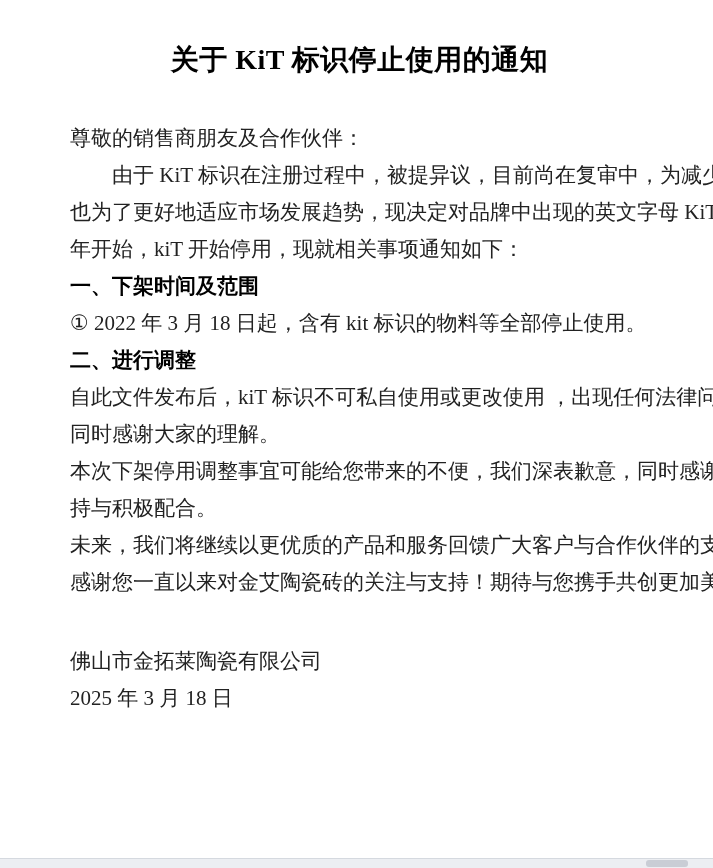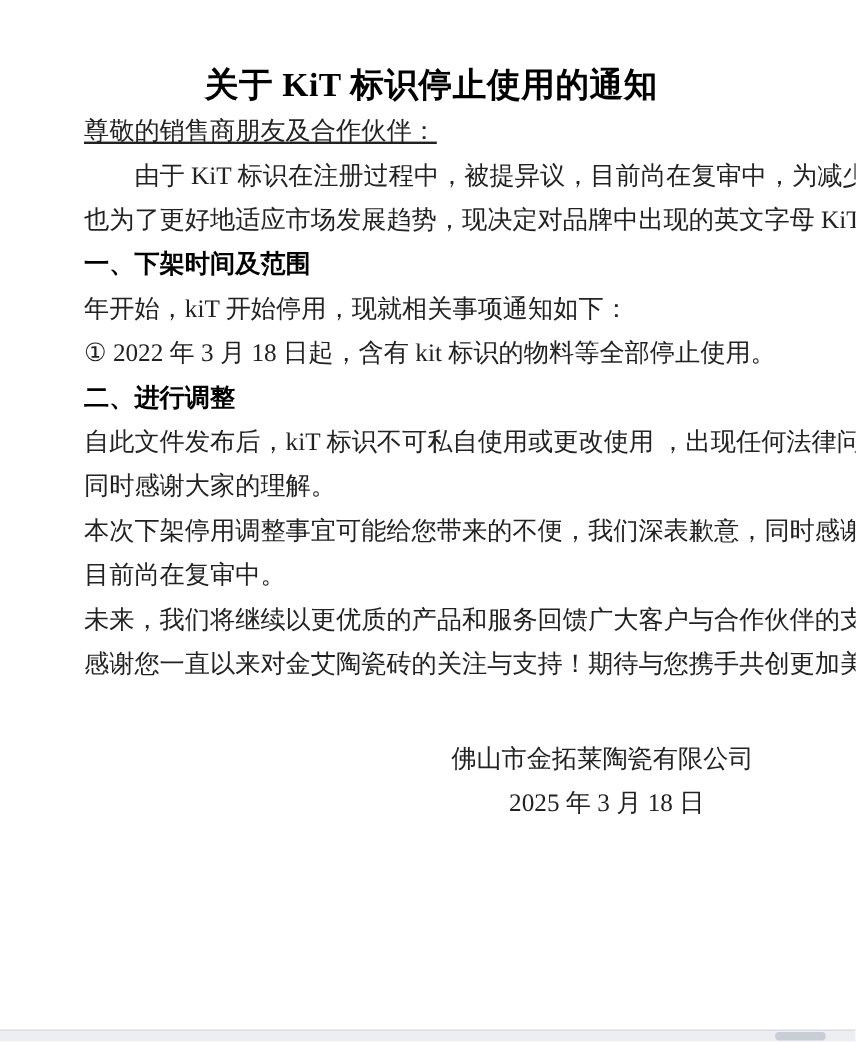--- a/index.html
+++ b/index.html
@@ -13,49 +13,48 @@
     position: relative;
     overflow: hidden;
     font-family: "Liberation Serif", "DejaVu Serif", "DejaVu Sans", serif;
     color: #222222;
   }
   .doc {
     padding: 0 64px 0 70px;
   }
   .doc-title {
     margin: 0;
-    padding-top: 53px;
+    padding-top: 41px;
     line-height: 38px;
     font-size: 28px;
     font-weight: bold;
     color: #000000;
     text-align: center;
     letter-spacing: 0.5px;
     white-space: nowrap;
   }
   .line {
     height: 37px;
     line-height: 37px;
     font-size: 21px;
     white-space: nowrap;
     overflow: visible;
   }
   .salutation {
-    text-decoration: underline;
+    margin-top: 41px;
   }
   .indent {
     text-indent: 42px;
   }
   .heading {
     font-weight: bold;
     color: #000000;
   }
   .signature {
     margin-top: 42px;
-    text-align: right;
   }
   .signature .company {
     padding-right: 21px;
   }
   .signature .date {
     padding-right: 62px;
   }
   .hscrollbar {
     position: absolute;
     left: 0;
@@ -80,30 +79,30 @@
 <body>
 
 <div class="doc">
 
   <h1 class="doc-title">关于 KiT 标识停止使用的通知</h1>
 
   <div class="line salutation">尊敬的销售商朋友及合作伙伴：</div>
 
   <div class="line indent">由于 KiT 标识在注册过程中，被提异议，目前尚在复审中，为减少使用中的风险，</div>
   <div class="line">也为了更好地适应市场发展趋势，现决定对品牌中出现的英文字母 KiT 进行调整。自 2025</div>
+  <div class="line">年开始，kiT 开始停用，现就相关事项通知如下：</div>
+
   <div class="line heading">一、下架时间及范围</div>
-
-  <div class="line">年开始，kiT 开始停用，现就相关事项通知如下：</div>
   <div class="line">① 2022 年 3 月 18 日起，含有 kit 标识的物料等全部停止使用。</div>
 
   <div class="line heading">二、进行调整</div>
   <div class="line">自此文件发布后，kiT 标识不可私自使用或更改使用 ，出现任何法律问题，由发布人、使</div>
   <div class="line">同时感谢大家的理解。</div>
   <div class="line">本次下架停用调整事宜可能给您带来的不便，我们深表歉意，同时感谢大家的理解、支</div>
-  <div class="line">目前尚在复审中。</div>
+  <div class="line">持与积极配合。</div>
   <div class="line">未来，我们将继续以更优质的产品和服务回馈广大客户与合作伙伴的支持与信任。</div>
   <div class="line">感谢您一直以来对金艾陶瓷砖的关注与支持！期待与您携手共创更加美好的未来！</div>
 
   <div class="signature">
     <div class="line company">佛山市金拓莱陶瓷有限公司</div>
     <div class="line date">2025 年 3 月 18 日</div>
   </div>
 
 </div>
 

